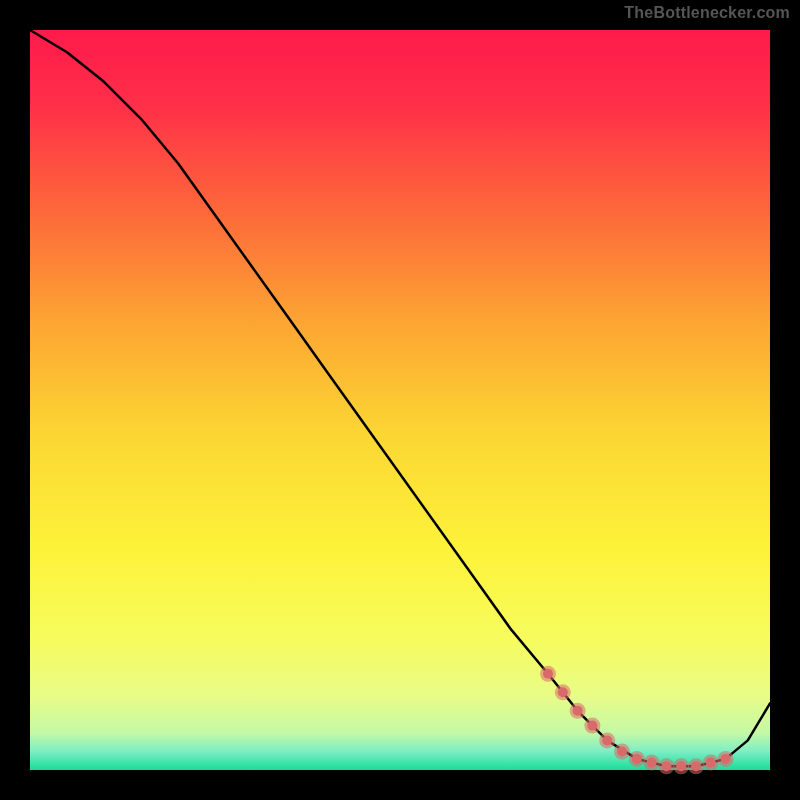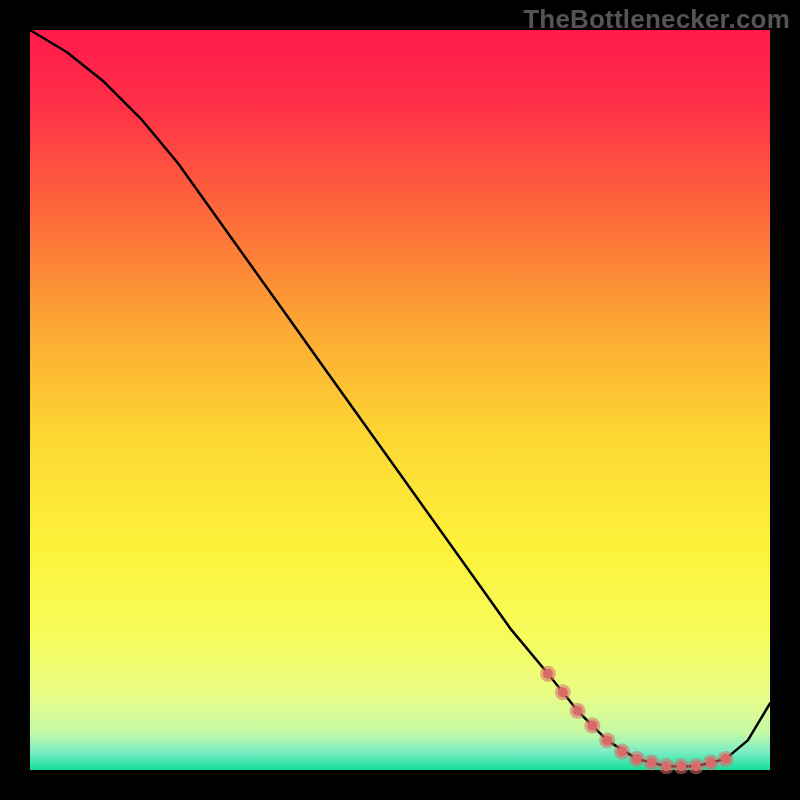--- a/index.html
+++ b/index.html
@@ -15,21 +15,21 @@
     position: relative;
     width: 800px;
     height: 800px;
     background: #000;
   }
   .attribution {
     position: absolute;
     top: 4px;
     right: 10px;
     color: #555;
-    font-size: 26px;
+    font-size: 16px;
     font-weight: 600;
     letter-spacing: 0.2px;
     z-index: 20;
   }
   .plot {
     position: absolute;
     left: 30px;
     top: 30px;
     width: 740px;
     height: 740px;

